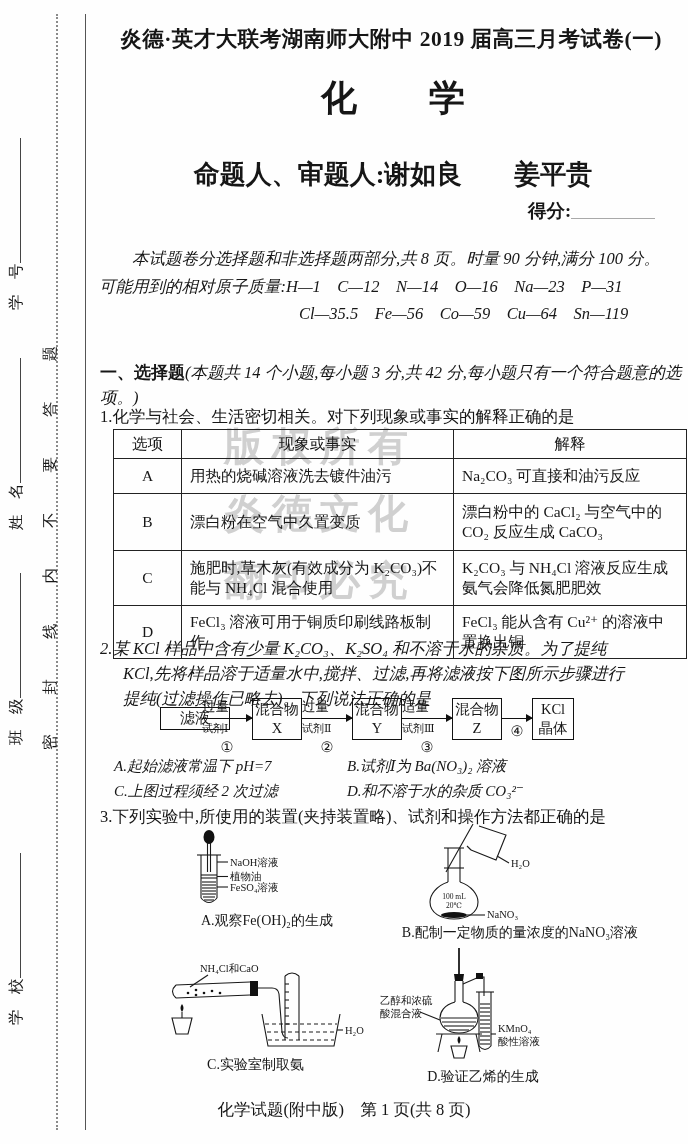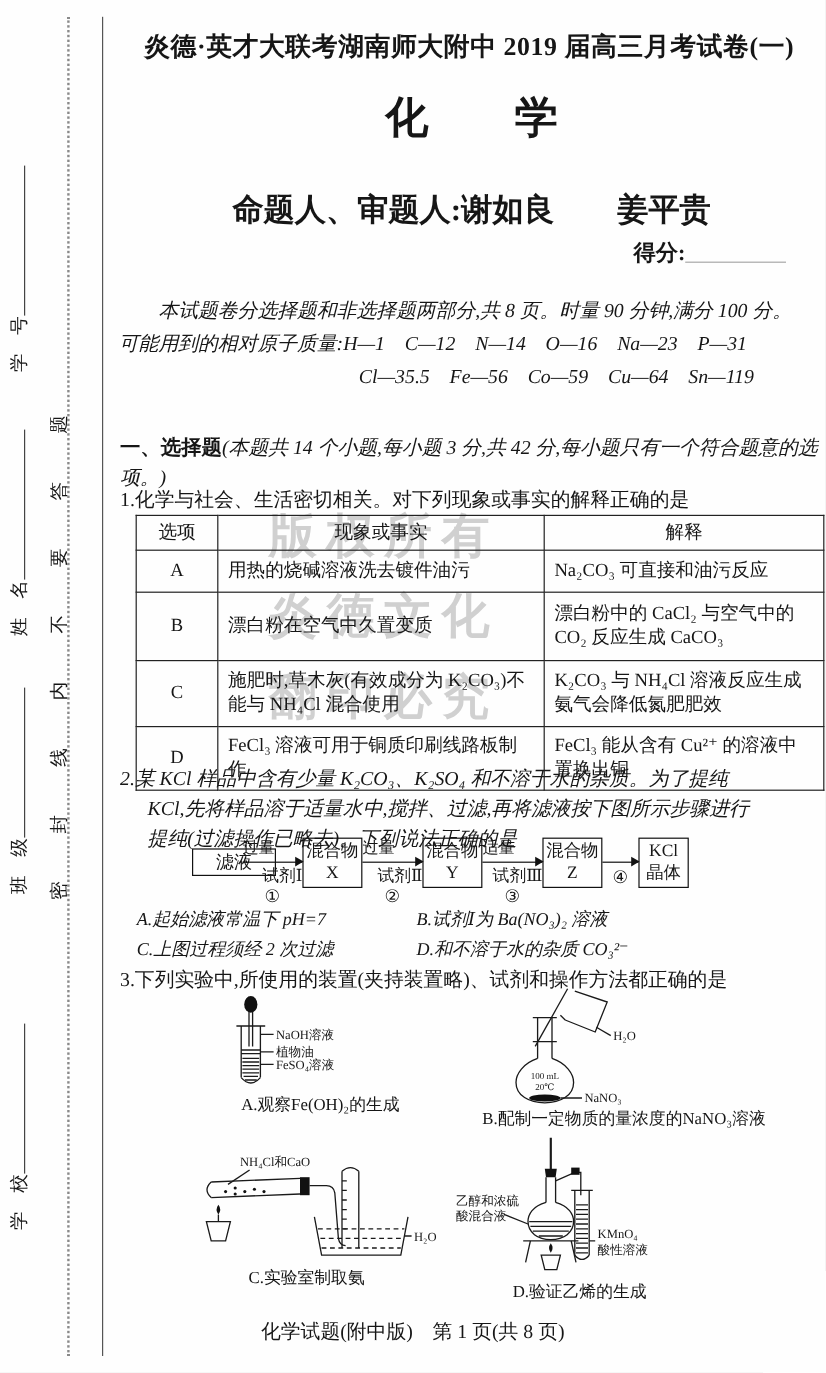--- a/index.html
+++ b/index.html
@@ -46,21 +46,21 @@
   .q2{left:100px;top:636px;width:588px;font-size:16.5px;line-height:25px;font-style:italic;}
   .q2 .cont{padding-left:23px;}
   .flow{left:100px;top:698px;width:520px;height:62px;}
   .fbox{position:absolute;border:1.2px solid #111;text-align:center;font-size:15px;padding:1px 19px;}
   .fbox.two{font-size:14.5px;line-height:19px;padding:1px 2px;top:0;}
   .farrow{position:absolute;top:0;height:60px;}
   .ftop{position:absolute;top:0;left:0;width:100%;text-align:left;font-size:13.5px;}
   .fline{position:absolute;top:20px;left:0;right:0;border-top:1.3px solid #111;}
   .fline:after{content:"";position:absolute;right:-1px;top:-4.6px;width:0;height:0;
       border-left:7px solid #111;border-top:4px solid transparent;border-bottom:4px solid transparent;}
-  .fbot{position:absolute;top:23px;left:0;width:100%;text-align:right;font-size:14px;}
+  .fbot{position:absolute;top:23px;left:0;width:100%;text-align:left;font-size:11px;}
   .fnum{position:absolute;top:41px;left:0;width:100%;text-align:center;font-size:14.5px;}
   .a4 .fnum{top:25px;}
   .opt{font-size:15px;font-style:italic;}
   .oA{left:114px;top:757px;} .oB{left:347px;top:757px;} .oC{left:114px;top:782px;} .oD{left:347px;top:782px;}
   .q3stem{left:100px;top:806px;font-size:16.5px;}
 
   
   .app{position:absolute;}
   .app svg{display:block;}
   .app .cap{text-align:center;font-size:14px;margin-top:2px;}

